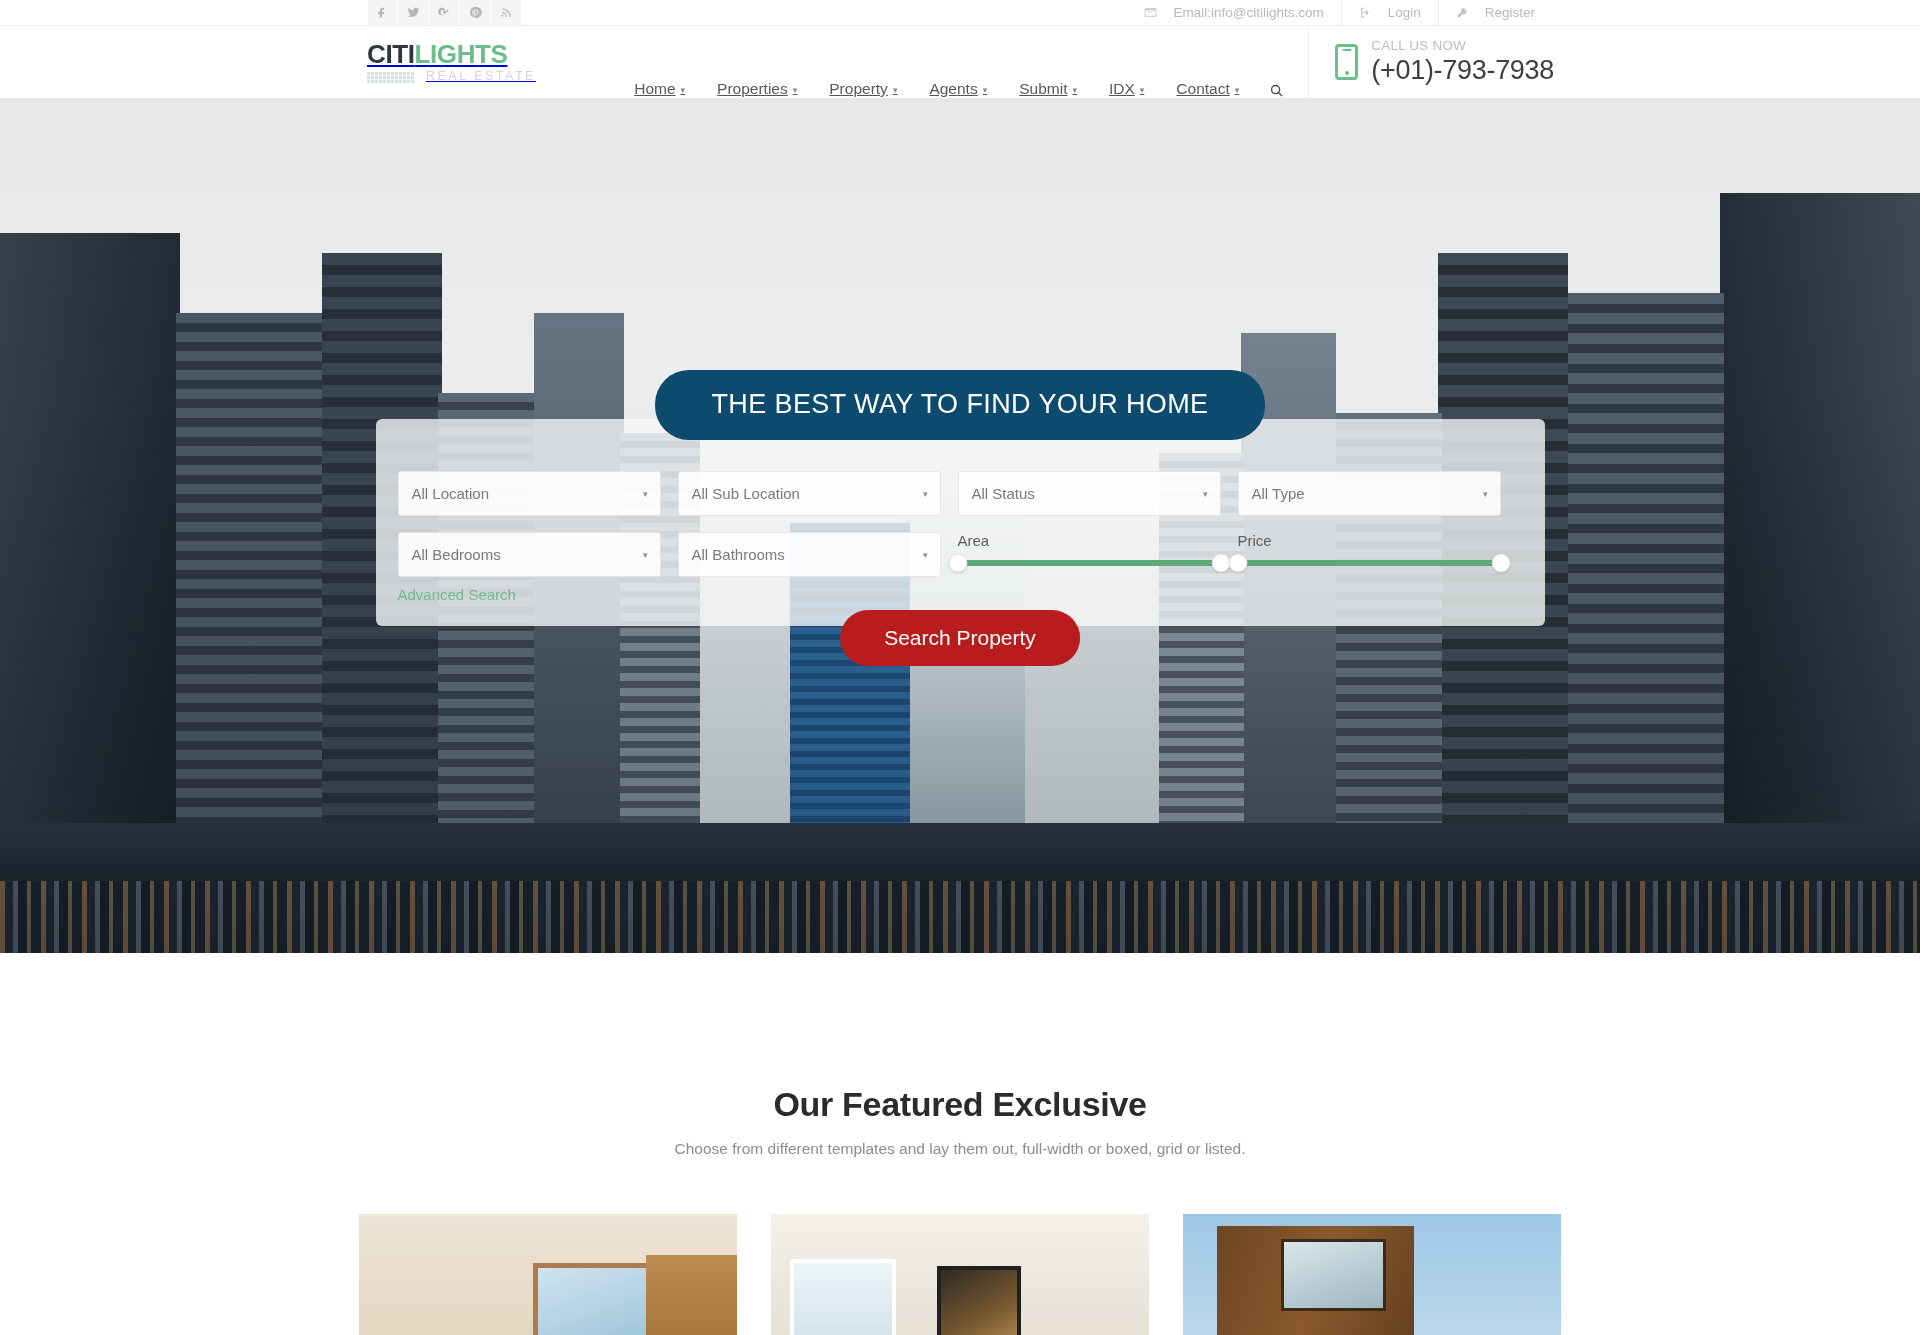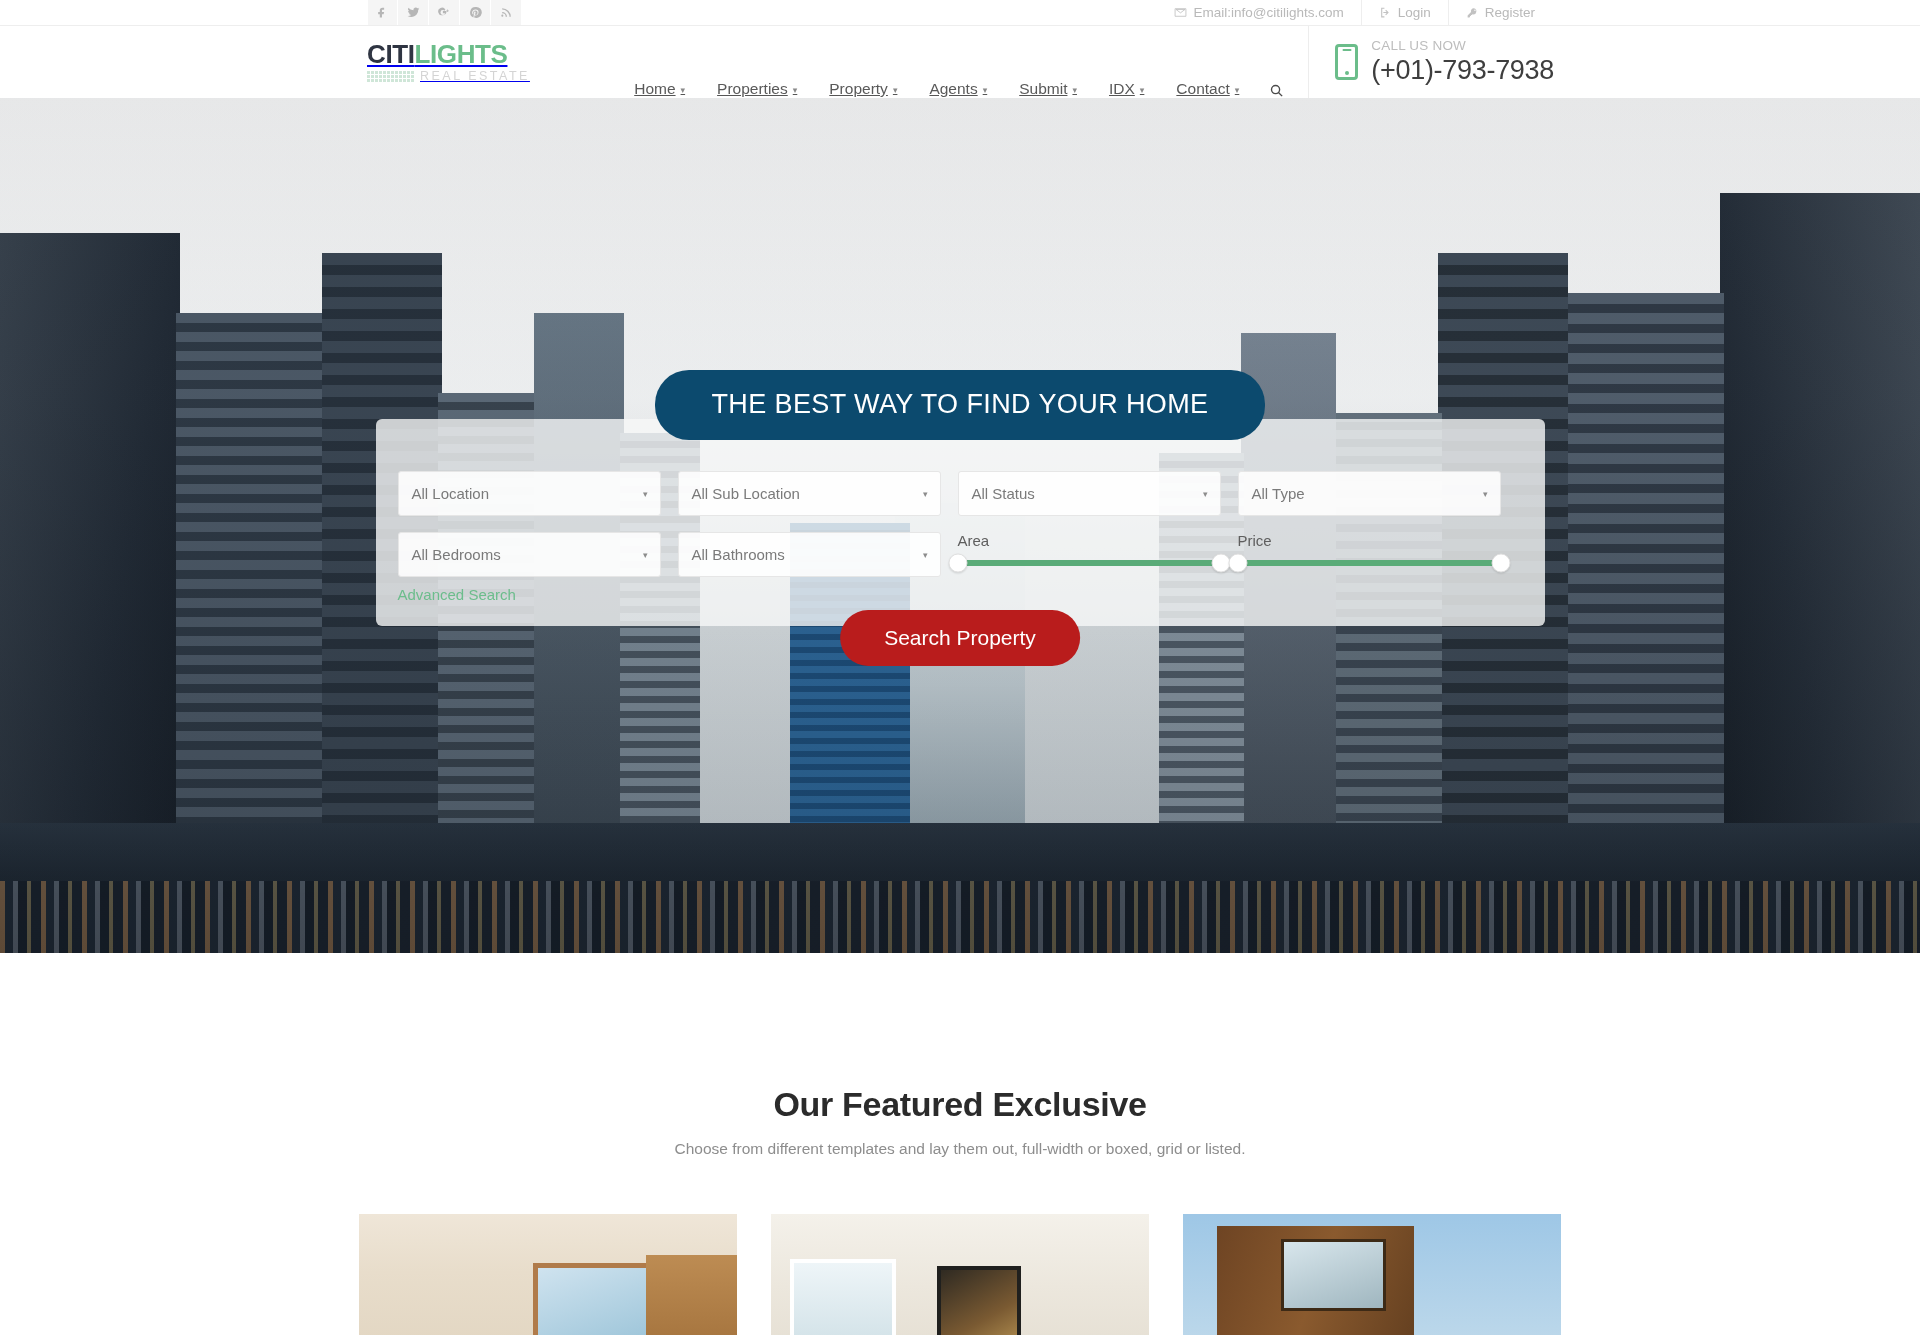--- a/index.html
+++ b/index.html
@@ -35,21 +35,21 @@
     line-height:1;
     text-decoration:none;
   }
   .social-link:first-child { border-left:1px solid #ffffff; }
   .social-link svg { width:13px; height:13px; fill:#b6b6b6; display:block; }
 
   .topbar-right { display:flex; align-items:stretch; margin-right:368px; }
   .topbar-item {
     display:flex;
     align-items:center;
-    gap:6px;
+    gap:16px;
     padding:0 17px;
     font-size:13.5px;
     color:#b9b9b9;
     text-decoration:none;
     white-space:nowrap;
     border-left:1px solid #eeeeee;
   }
   .topbar-item:first-child { border-left:none; }
   .topbar-item svg { width:13px; height:13px; fill:#c2c2c2; display:block; }
 
@@ -71,22 +71,22 @@
   .logo-main {
     font-size:26px;
     font-weight:bold;
     letter-spacing:-0.4px;
     line-height:1;
   }
   .logo-citi { color:#2f3542; }
   .logo-lights { color:#6bbd8a; }
   .logo-sub {
     display:flex;
-    align-items:center;
-    gap:6px;
+    align-items:flex-end;
+    gap:12px;
     margin-top:3px;
   }
   .logo-squares {
     display:grid;
     grid-template-columns:repeat(12,3px);
     grid-template-rows:repeat(3,3px);
     gap:1px;
   }
   .logo-squares i { background:#cfe6d8; display:block; }
   .logo-tagline {

